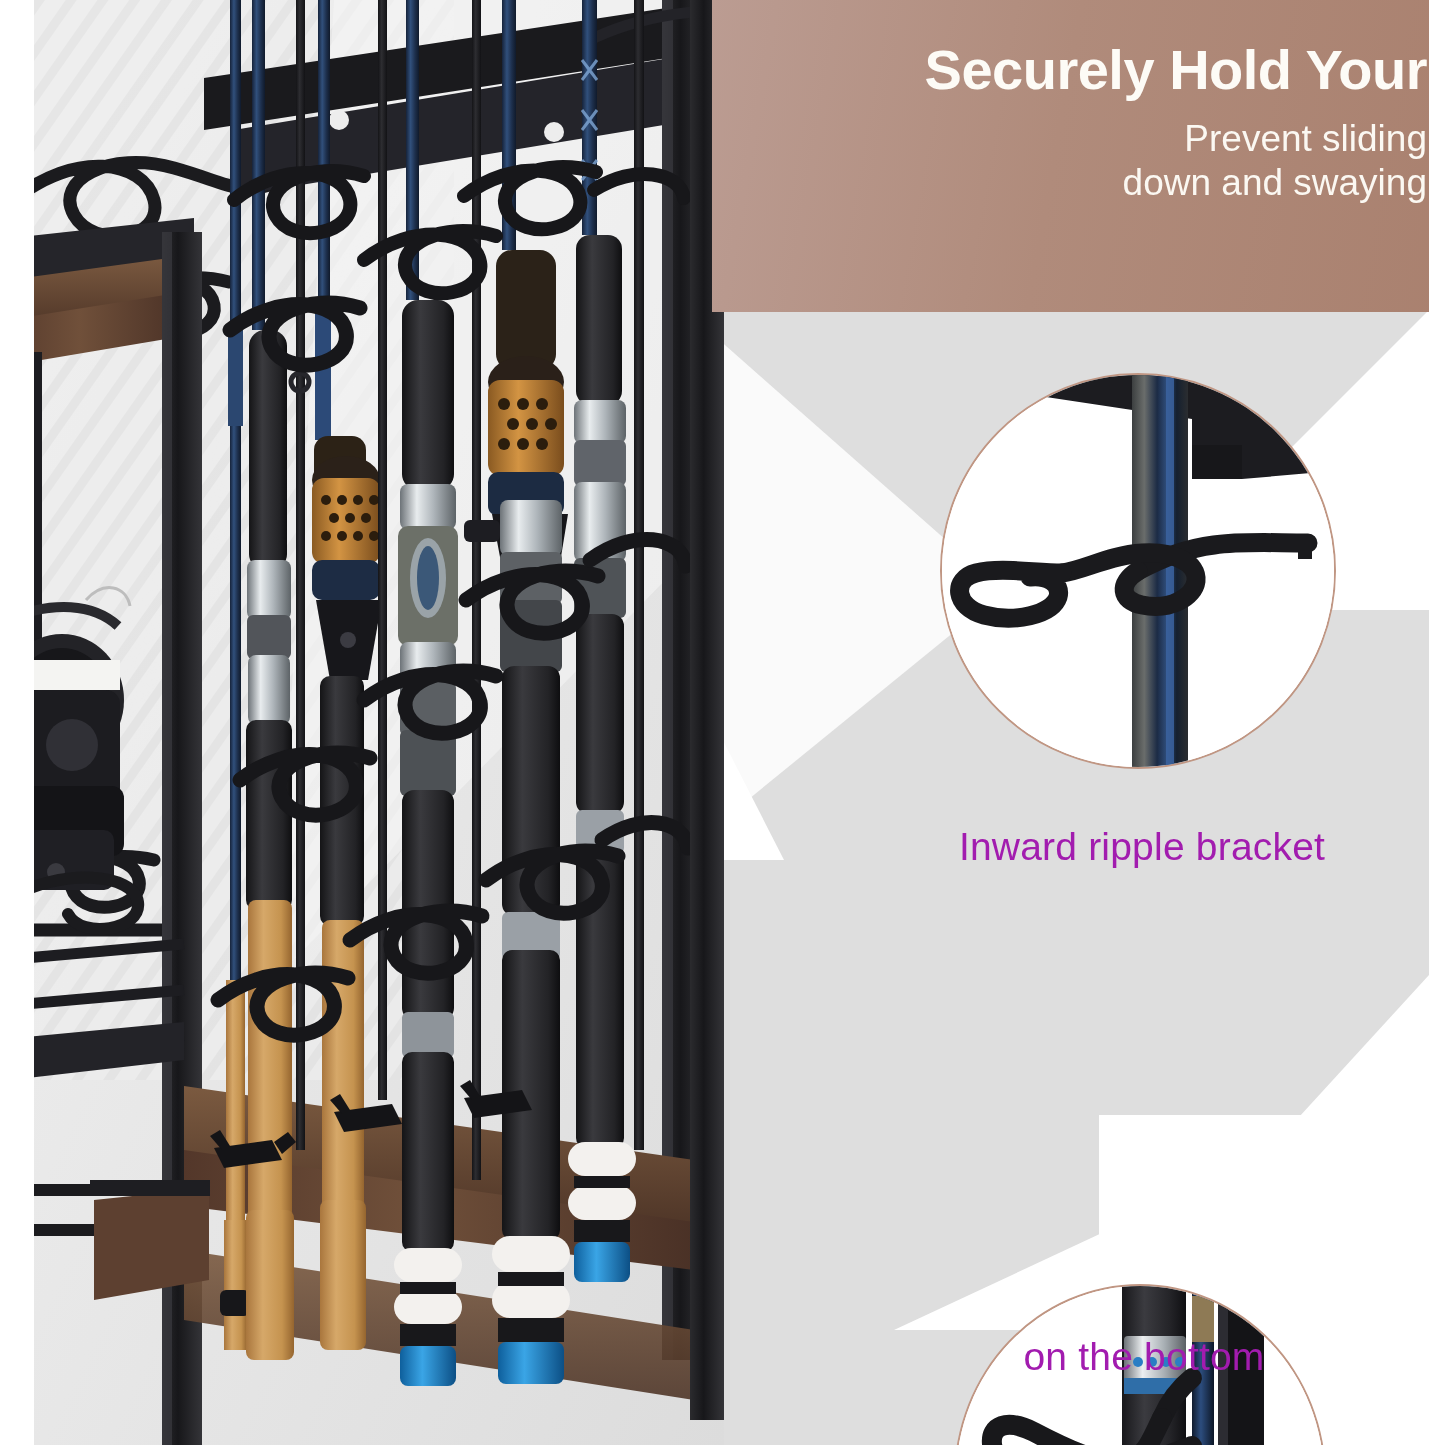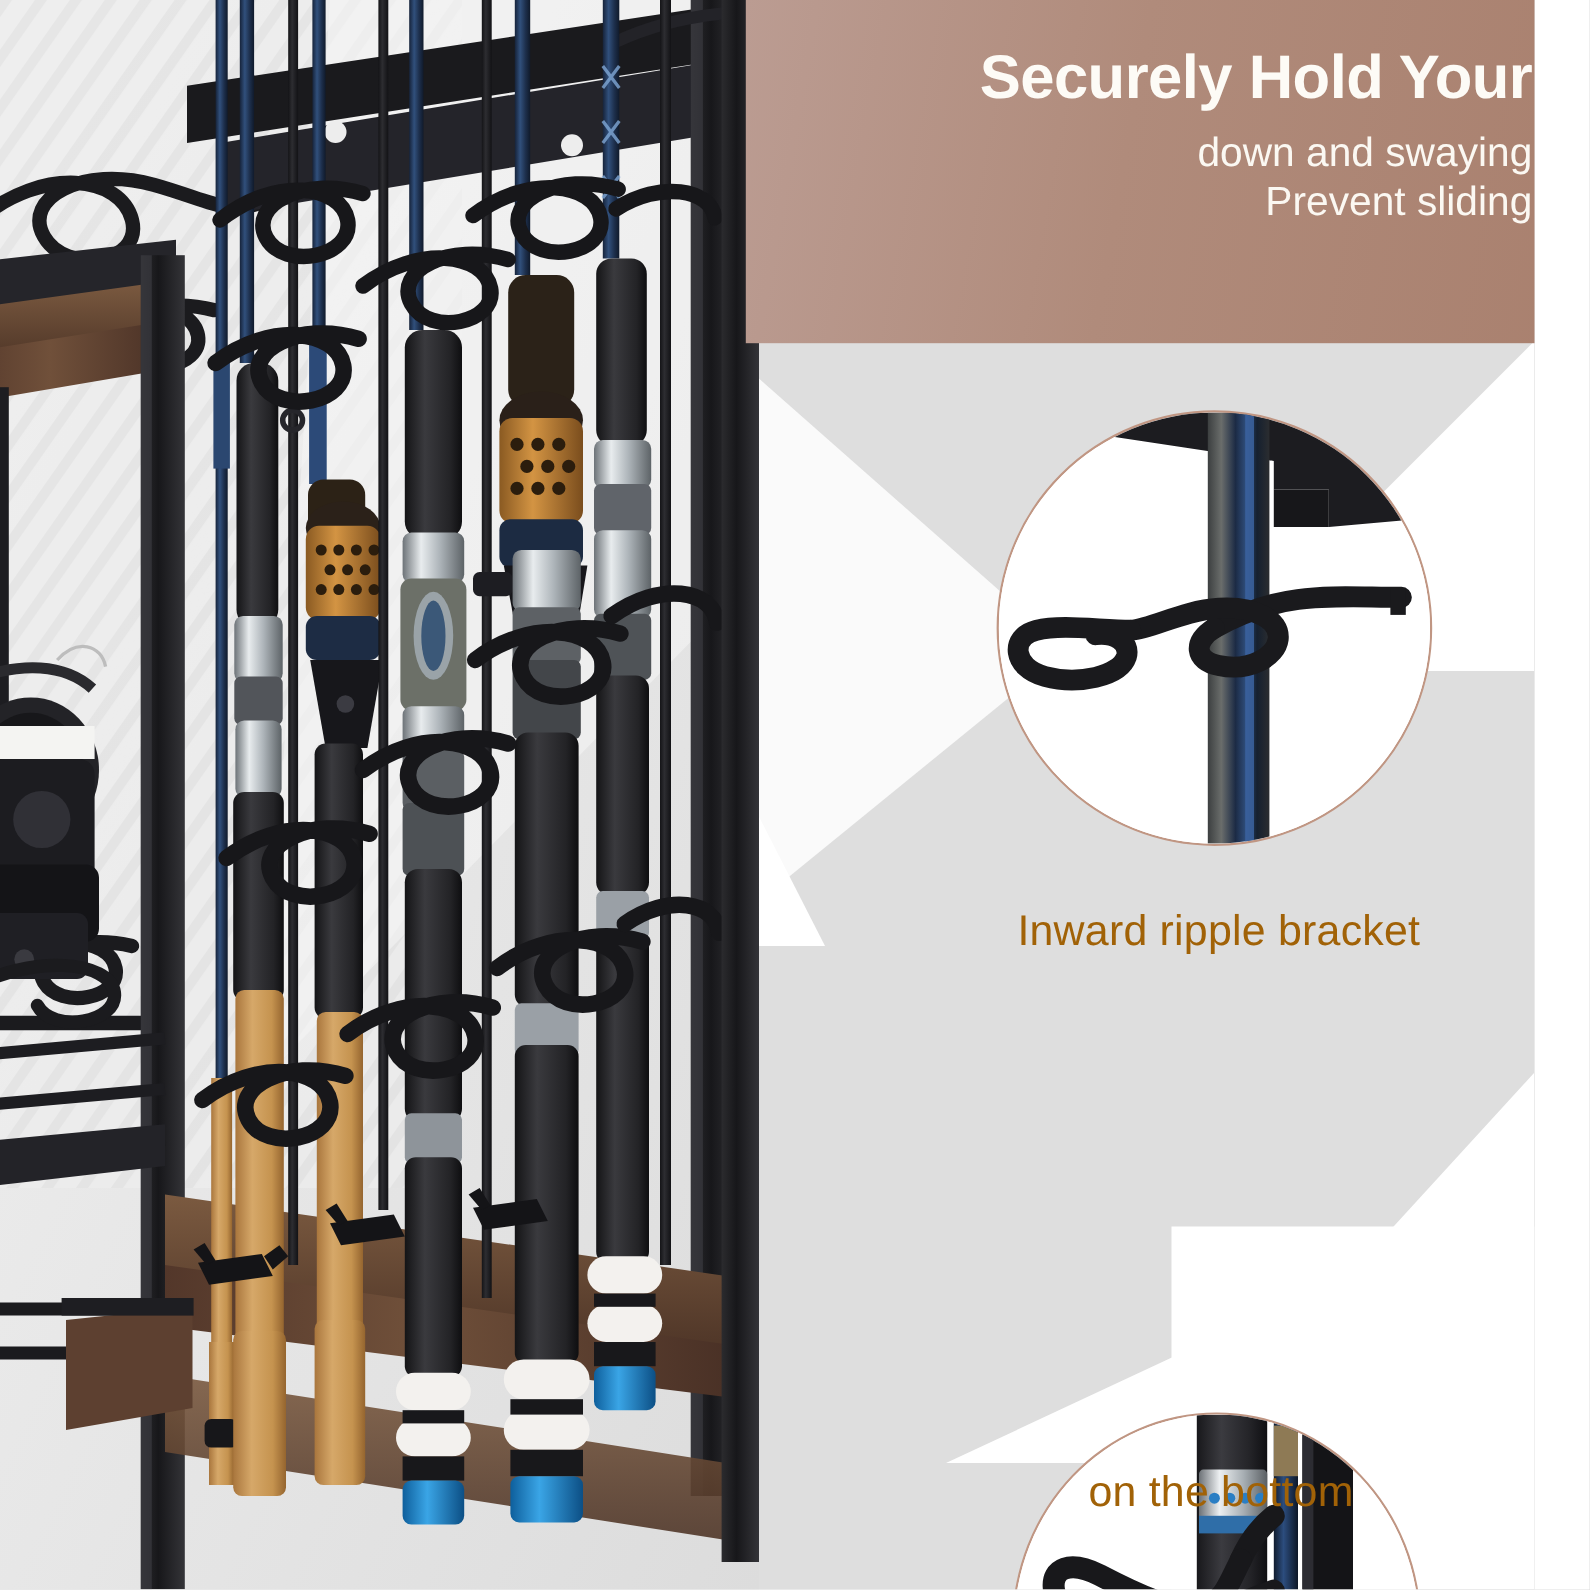--- a/index.html
+++ b/index.html
@@ -1,21 +1,21 @@
 <!DOCTYPE html>
 <html><head>
 <meta charset="utf-8">
 <style>
   html,body{margin:0;padding:0;}
   body{
     width:1445px;height:1445px;overflow:hidden;
     font-family:"Liberation Sans", sans-serif;
     background:#ffffff;
   }
-  #stage{position:relative;width:1395px;height:1445px;overflow:hidden;background:#dedede;}
+  #stage{position:relative;width:1395px;height:1445px;overflow:hidden;background:#dedede;margin-left:34px;}
 
   
   .bg-base{position:absolute;inset:0;background:#dedede;}
   .bg-shape{position:absolute;}
 
   .tri-topright{
     top:310px;right:0;width:300px;height:300px;
     background:#ffffff;
     clip-path:polygon(100% 0,100% 100%,0 100%);
   }
@@ -74,21 +74,21 @@
     background:#ffffff;
     border:2px solid #c09683;
     box-sizing:border-box;
   }
   .circle-top{left:906px;top:373px;width:396px;height:396px;}
   .circle-bottom{left:920px;top:888px;width:372px;height:390px;}
   .circle svg{display:block;}
 
   .caption{
     position:absolute;text-align:center;
-    color:#a16207;
+    color:#a21caf;
     font-size:39px;line-height:1.18;
     font-weight:400;
     letter-spacing:.2px;
     white-space:pre-line;
   }
   .cap-top{left:828px;top:778px;width:560px;}
   .cap-bottom{left:810px;top:1288px;width:600px;}
 </style>
 </head>
 <body>
@@ -392,22 +392,22 @@
 
       <rect x="656" y="0" width="34" height="1420" fill="url(#metal)"></rect>
     </svg>
   </div>
 
   <div class="banner">
     <h1>
       <span>Securely Hold Your</span><br>
     </h1>
     <div class="sub">
+      <div>Prevent sliding</div>
       <div>down and swaying</div>
-      <div>Prevent sliding</div>
     </div>
   </div>
 
   <div class="circle circle-top">
     <svg width="392" height="392" viewBox="0 0 392 392" xmlns="http://www.w3.org/2000/svg">
       <defs>
         <linearGradient id="c1rod" x1="0" y1="0" x2="1" y2="0">
           <stop offset="0" stop-color="#3c3f40"></stop>
           <stop offset=".22" stop-color="#6a6d6b"></stop>
           <stop offset=".45" stop-color="#1c2b45"></stop>

